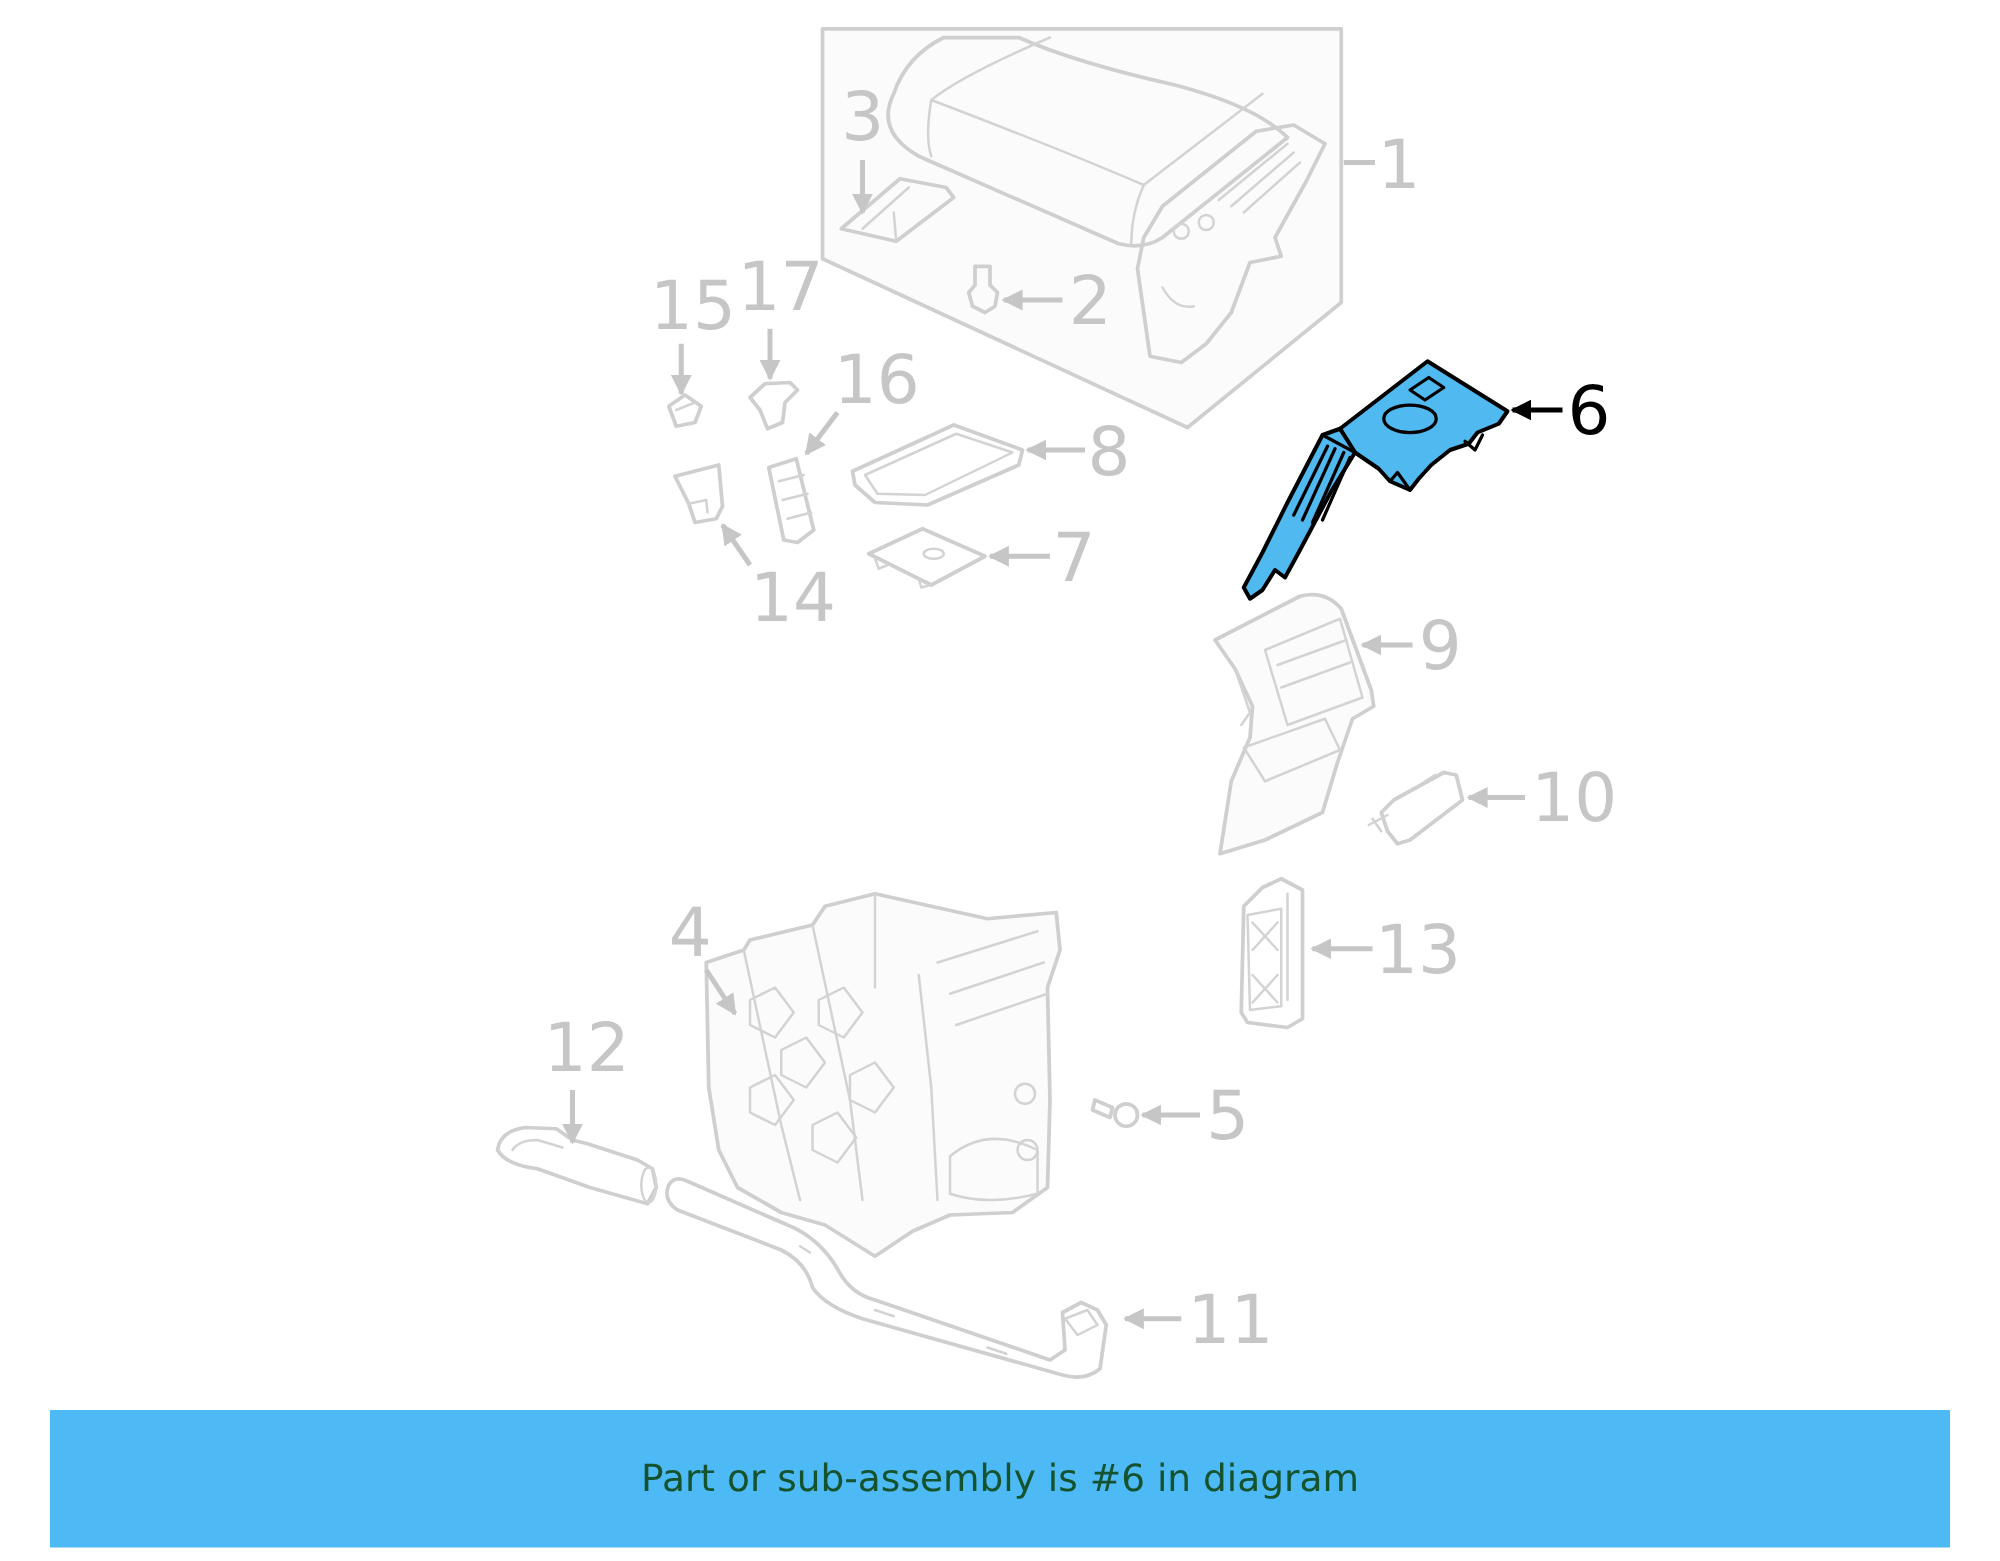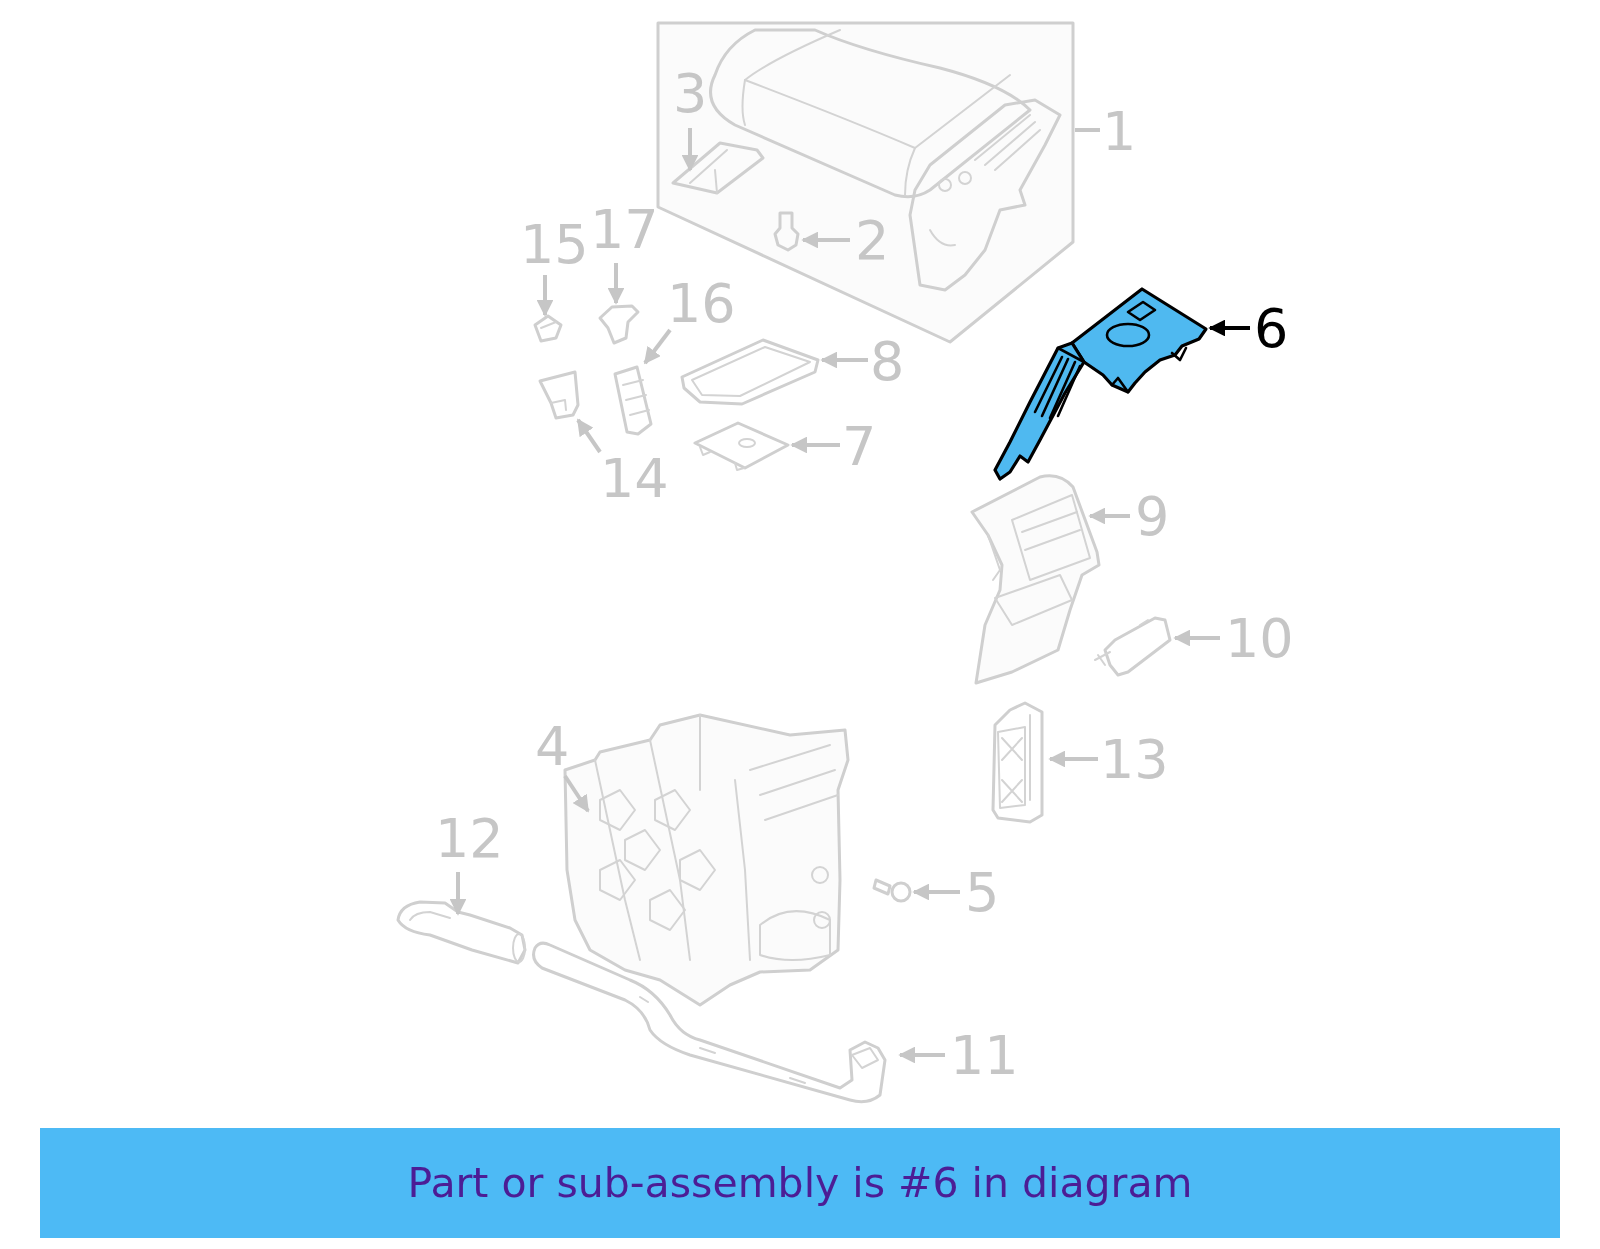--- a/index.html
+++ b/index.html
@@ -13,22 +13,22 @@
   .lbl-hi { font-family: "DejaVu Sans", sans-serif; font-size: 54px; fill: #000000; }
   .lead { stroke: #c6c6c6; stroke-width: 4; fill: none; }
   .lead-hi { stroke: #000000; stroke-width: 4; fill: none; }
   .arrowhead { fill: #c6c6c6; }
   .arrowhead-hi { fill: #000000; }
   .hi-part { fill: #4fb9f0; stroke: #000000; stroke-width: 3.2; stroke-linejoin: round; }
   .hi-line { fill: none; stroke: #000000; stroke-width: 2.6; stroke-linejoin: round; stroke-linecap: round; }
   .banner { position: absolute; left: 40px; top: 1128px; width: 1520px; height: 110px;
             background: #4dbaf5; display: flex; flex-direction: column; align-items: center;
             justify-content: center; }
-  .banner-line { font-family: "DejaVu Sans", sans-serif; font-size: 41px; line-height: 49px;
-                 color: #4c1d95; white-space: nowrap; }
+  .banner-line { font-family: "DejaVu Sans", sans-serif; font-size: 30px; line-height: 49px;
+                 color: #14532d; white-space: nowrap; }
 </style>
 </head>
 <body>
 
 <svg id="diagram" viewBox="0 0 1600 1249" xmlns="http://www.w3.org/2000/svg">
   <defs>
     <marker id="ah" viewBox="0 0 10 10" refX="9" refY="5" markerWidth="4.2" markerHeight="4.2" orient="auto-start-reverse">
       <path d="M0,0 L10,5 L0,10 z" class="arrowhead"></path>
     </marker>
     <marker id="ahk" viewBox="0 0 10 10" refX="9" refY="5" markerWidth="4.2" markerHeight="4.2" orient="auto-start-reverse">

